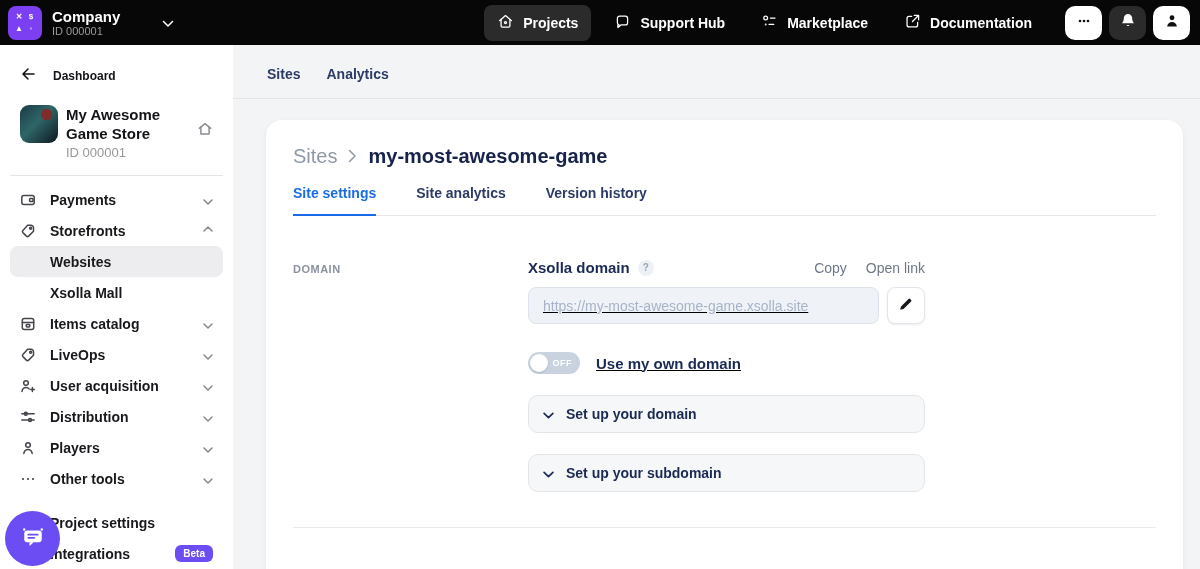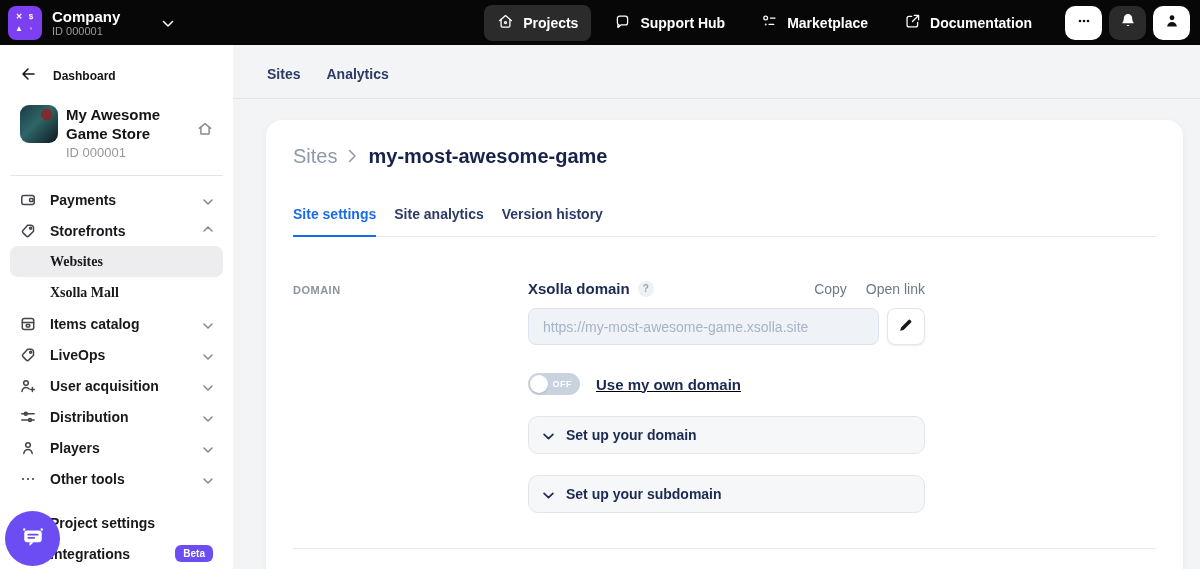--- a/index.html
+++ b/index.html
@@ -33,50 +33,50 @@
     background:radial-gradient(circle at 70% 25%, #7e2c2c 0 14%, transparent 15%),
                linear-gradient(135deg,#1a3a44 0%, #2f6668 45%, #0d1820 100%); }
   .pr-name { font-size:15px; font-weight:700; color:#141418; line-height:19px; width:128px; }
   .pr-id { font-size:13px; color:#97989c; margin-top:2px; }
   .pr-home { position:absolute; right:20px; top:36px; color:#8a8d93; }
   .side-divider { border-top:1px solid #e5e5e7; margin:15px 10px 0; }
   .menu { padding:8px 10px 0; }
   .mi { display:flex; align-items:center; height:31px; padding:0 10px; border-radius:8px; font-size:14px; font-weight:700; color:#19191d; cursor:pointer; }
   .mi .ic16 { width:16px; height:16px; margin-right:14px; color:#45464c; flex-shrink:0; }
   .mi .chev { margin-left:auto; color:#85888e; }
-  .mi.sub { padding-left:40px;font-family:Liberation Serif, serif; }
+  .mi.sub { padding-left:40px; }
   .mi.selected { background:#ededef; }
   .menu-gap { height:13px; }
   .badge { margin-left:auto; background:#6c4df4; color:#fff; font-size:10px; font-weight:700; padding:3px 8px; border-radius:6px; }
   .chev-up { transform:rotate(180deg); }
 
   .chat-fab { position:absolute; left:5px; bottom:3px; width:55px; height:55px; border-radius:50%; background:#6c4df4; border:none; display:flex; align-items:center; justify-content:center; cursor:pointer; z-index:5; }
 
   
   .strip { height:54px; border-bottom:1px solid #e3e5e8; display:flex; align-items:center; gap:26px; padding:4px 0 0 34px; }
   .strip-tab { font-size:14px; font-weight:700; color:#2c3a66; cursor:pointer; }
   .card { margin:21px 17px 0 33px; background:#fff; border-radius:16px; box-shadow:0 2px 6px rgba(25,39,80,.06); padding:25px 27px 0; height:520px; }
   .breadcrumb { display:flex; align-items:center; gap:11px; font-size:20px; }
   .bc-parent { color:#8f98a8; cursor:pointer; }
   .bc-sep { color:#8f98a8; }
   .bc-current { color:#17234a; font-weight:700; }
-  .tabs { display:flex; gap:18px; margin-top:38px; border-bottom:1px solid #e6e8ec; }
+  .tabs { display:flex; gap:40px; margin-top:17px; border-bottom:1px solid #e6e8ec; }
   .tab { font-size:14px; font-weight:700; color:#2c3a66; padding-bottom:13px; cursor:pointer; border-bottom:2px solid transparent; margin-bottom:-1px; }
   .tab.active { color:#1a6be8; border-bottom-color:#1a6be8; }
 
   .section { display:flex; margin-top:43px; }
   .label-col { width:235px; flex-shrink:0; }
   .sec-label { font-size:11px; font-weight:700; letter-spacing:.5px; color:#8b93a1; padding-top:4px; }
   .content-col { width:397px; }
   .field-head { display:flex; align-items:center; }
   .field-title { font-size:15px; font-weight:700; color:#1b2a52; }
   .q-icon { width:16px; height:16px; border-radius:50%; background:#edf0f5; color:#9aa5b5; font-size:10px; font-weight:700; display:flex; align-items:center; justify-content:center; margin-left:8px; }
   .head-links { margin-left:auto; display:flex; gap:19px; }
   .head-link { font-size:14px; color:#6f7888; cursor:pointer; }
-  .input-row { display:flex; gap:8px; margin-top:11px; }
+  .input-row { display:flex; gap:8px; margin-top:11px;text-decoration:underline; }
   .domain-input { flex:1; height:37px; background:#eff3f8; border:1px solid #dce3ee; border-radius:8px; padding:0 14px; font-size:14px; color:#1b2a52; font-family:"Liberation Sans",sans-serif; }
   .domain-input::placeholder { color:#a7b3c6; }
   .edit-btn { width:38px; height:37px; background:#fff; border:1px solid #e2e6eb; border-radius:8px; display:flex; align-items:center; justify-content:center; cursor:pointer; box-shadow:0 1px 2px rgba(20,30,60,.08); }
   .toggle-row { display:flex; align-items:center; gap:16px; margin-top:28px;text-decoration:underline; }
   .toggle { width:52px; height:22px; border-radius:11px; background:#c9d3e0; position:relative; cursor:pointer; flex-shrink:0; }
   .knob { position:absolute; left:2px; top:2px; width:18px; height:18px; border-radius:50%; background:#fff; box-shadow:0 1px 2px rgba(0,0,0,.15); }
   .toggle-text { position:absolute; right:8px; top:50%; transform:translateY(-50%); font-size:9px; font-weight:700; letter-spacing:.5px; color:#fff; }
   .toggle-label { font-size:15px; font-weight:700; color:#1b2a52; }
   .accordion { margin-top:21px; height:38px; background:#f6f7f8; border:1px solid #e3e6e9; border-radius:10px; display:flex; align-items:center; gap:12px; padding:0 14px; font-size:14px; font-weight:700; color:#1b2a52; cursor:pointer; }
   .accordion:first-of-type { margin-top:21px; }

